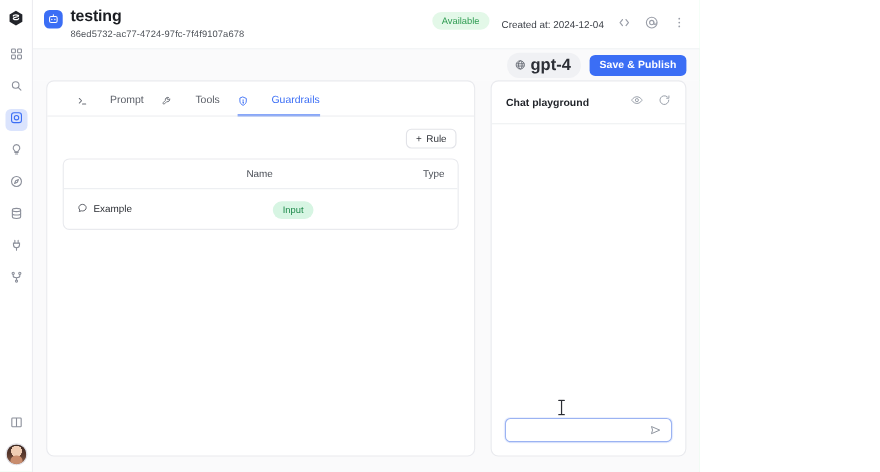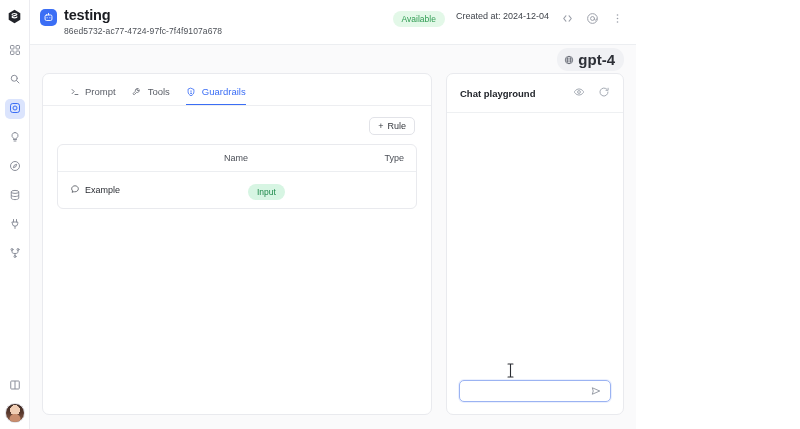--- a/index.html
+++ b/index.html
@@ -56,21 +56,21 @@
   }
   .hdr-left { display: flex; gap: 7px; align-items: flex-start; }
   .bot-avatar {
     width: 17px; height: 17px; border-radius: 5px;
     background: #3b6ef5; margin-top: 2px;
     display:flex; align-items:center; justify-content:center;
     flex: 0 0 17px;
   }
   .title { font-size: 14.5px; font-weight: bold; color: #1b1d22; line-height: 17px; letter-spacing: -0.15px; }
   .subtitle { font-size: 8.5px; color: #4c5057; margin-top: 2px; letter-spacing: 0.1px; }
-  .hdr-right { display: flex; align-items: flex-start; gap: 11px; padding-top: 4px; }
+  .hdr-right { display: flex; align-items: flex-end; gap: 11px; padding-top: 4px; }
   .badge-available {
     background: #e3f8e8; color: #2f9c52;
     font-size: 8.5px; padding: 3px 9px; border-radius: 9px;
   }
   .created { font-size: 9px; color: #3f434a; }
   .hdr-icon { color: #9a9ea8; display:flex; align-items:center; justify-content:center; width:14px; height:14px; }
 
   
   .subbar {
     height: 28px; flex: 0 0 28px;
@@ -104,21 +104,21 @@
     border-radius: 7px;
     display: flex; flex-direction: column;
     min-height: 0;
   }
   .card-left { width: 390px; flex: 0 0 390px; padding: 0 14px; }
   .card-right { flex: 1; min-width: 0; display:flex; flex-direction: column; }
 
   
   .tabs { display: flex; gap: 16px; padding: 12px 4px 0 12px; }
   .tab {
-    display: flex; align-items: center; gap: 5px;
+    display: flex; align-items: center; gap: 20px;
     font-size: 9.5px; color: #5a5e67;
     padding-bottom: 7px;
     border-bottom: 2px solid transparent;
     margin-bottom: -1px;
     justify-content: flex-end;
   }
   .tab .tab-ico { display:flex; align-items:center; justify-content:center; width: 11px; height: 11px; color:#6a6e77; }
   .tab.active { color: #3b6ef5; border-bottom-color: #3b6ef5; font-weight: normal; }
   .tab.active .tab-ico { color: #3b6ef5; }
   .tabs-rule { height: 1px; background: #edeef1; margin: 0 -14px; }
@@ -319,20 +319,21 @@
       <div class="model-chip">
         <span>
           <svg width="10" height="10" viewBox="0 0 24 24" fill="none" stroke="#5c616b" stroke-width="1.8">
             <circle cx="12" cy="12" r="9"></circle>
               <ellipse cx="12" cy="12" rx="4" ry="9"></ellipse>
               <path d="M3.5 9.5h17M3.5 14.5h17"></path>
           </svg>
         </span>
         <span>gpt-4</span>
       </div>
+      <button class="btn-publish">Save &amp; Publish</button>
     </div>
 
     <div class="body">
 
       <div class="card card-left">
         <div class="tabs">
           <div class="tab">
             <span class="tab-ico">
               <svg width="10" height="10" viewBox="0 0 24 24" fill="none" stroke="currentColor" stroke-width="2.2" stroke-linecap="round" stroke-linejoin="round">
                 <path d="M5 6l5 5-5 5M12 18h7"></path>

